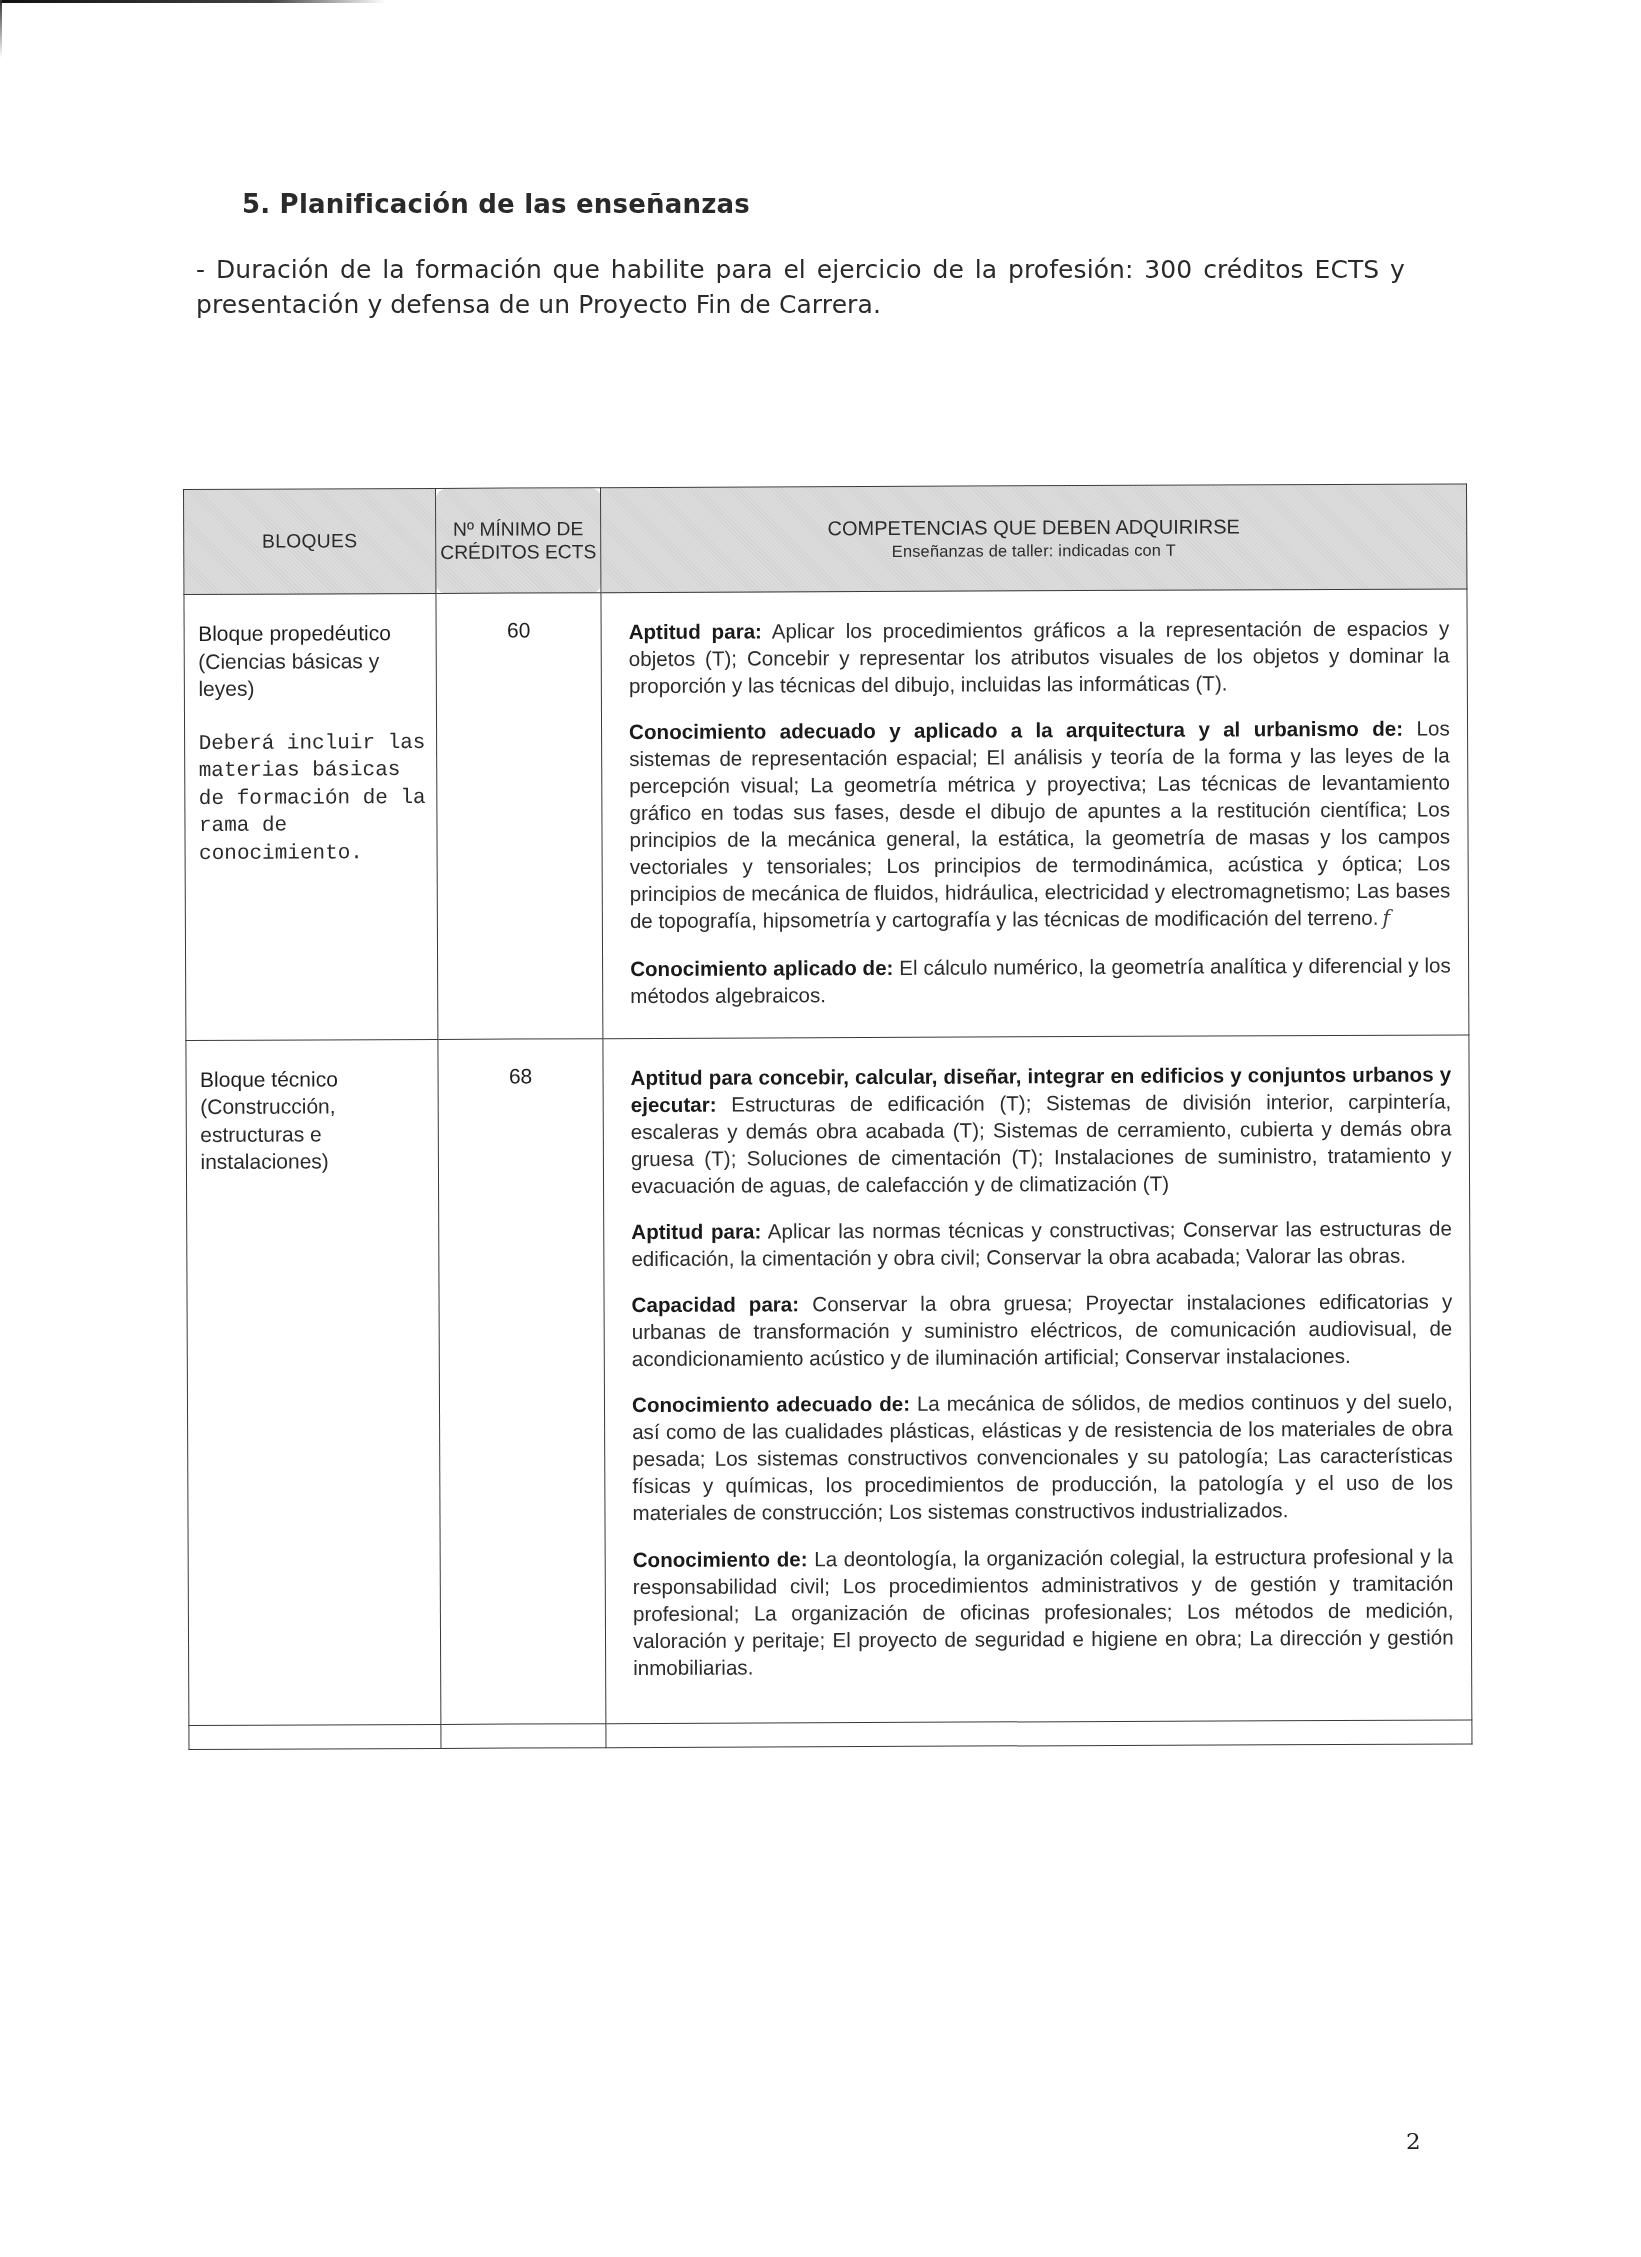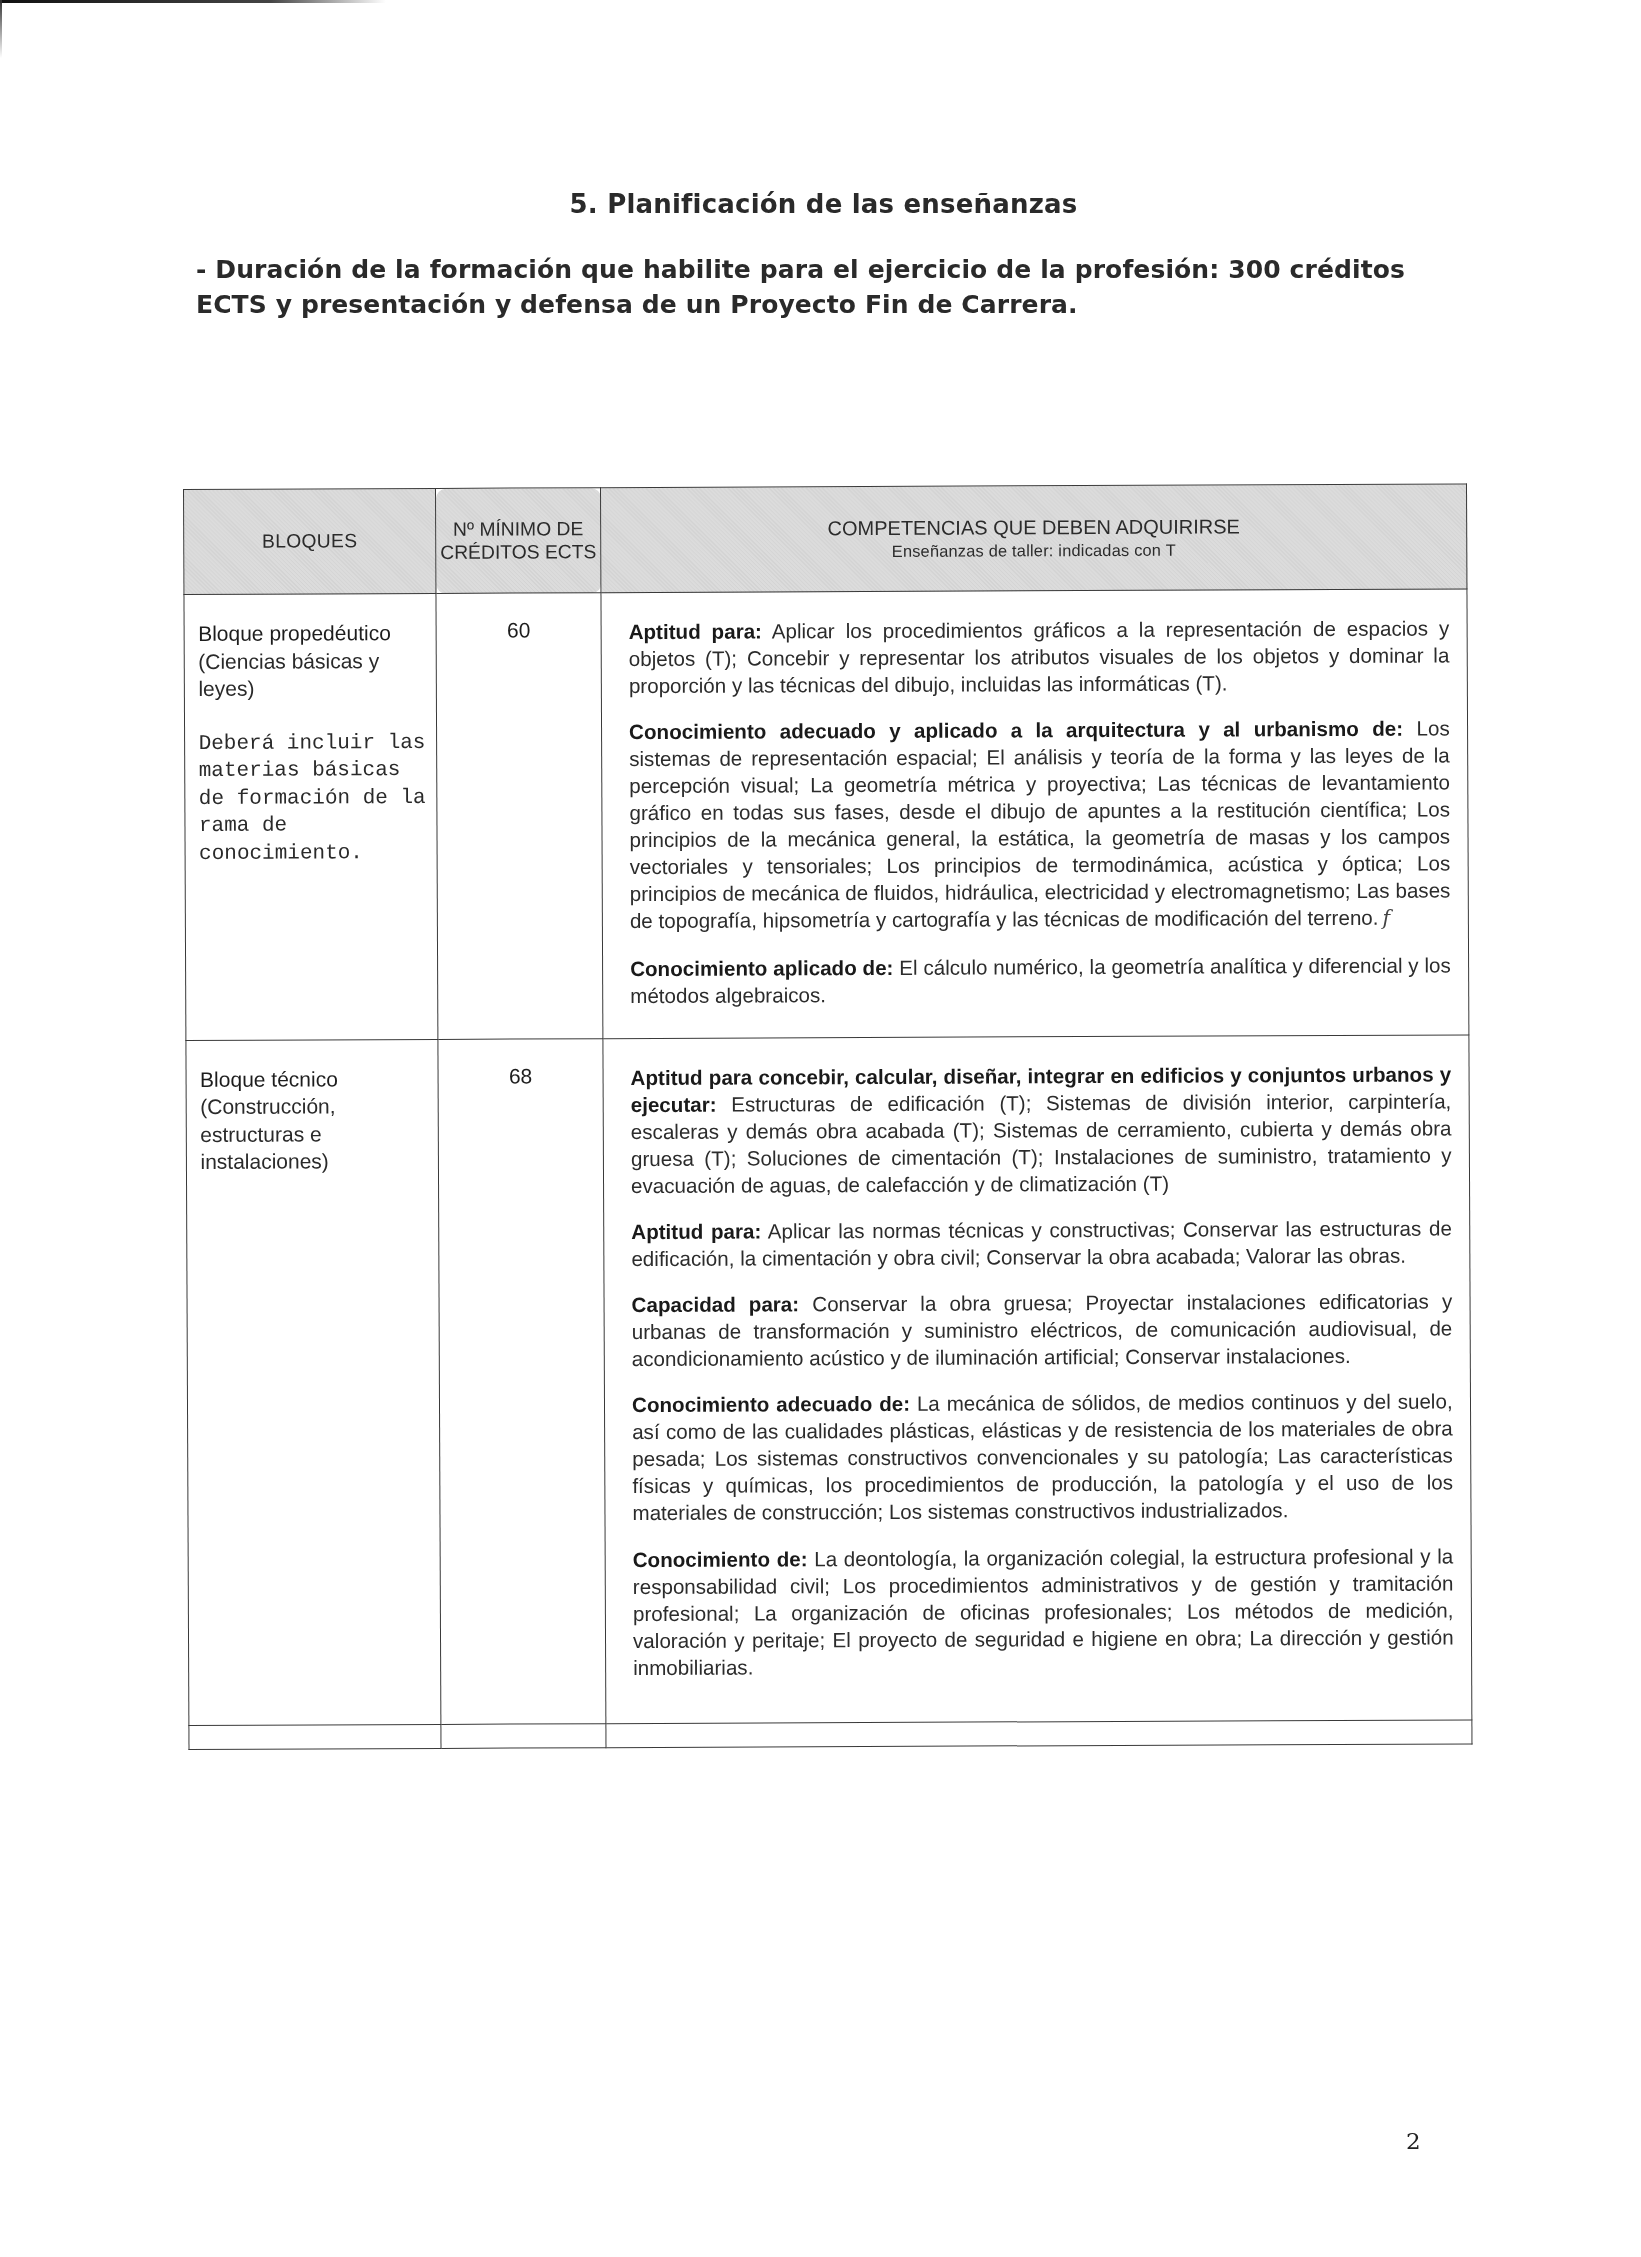--- a/index.html
+++ b/index.html
@@ -35,30 +35,29 @@
       width: 1209px;
       font-family: "DejaVu Sans", sans-serif;
       color: #2a2a2a;
     }
     .section-title {
       font-family: "DejaVu Sans", sans-serif;
       font-weight: bold;
       font-size: 26px;
       margin: 0 0 0 46px;
       letter-spacing: 0.2px;
-      text-align: center;
     }
     .intro p {
       font-size: 25px;
       line-height: 35px;
       margin: 0;
       text-align: justify;
       letter-spacing: 0.1px;
     }
-    .intro p.p1 { margin-top: 33px; font-weight: bold; }
+    .intro p.p1 { margin-top: 33px; }
     .intro p.p2 { margin-top: 27px; word-spacing: 3.9px; }
     .intro p .strong { font-weight: bold; }
 
     table.plan {
       position: absolute;
       left: 183px;
       top: 489px;
       width: 1284px;
       border-collapse: collapse;
       font-family: "Liberation Sans", sans-serif;

